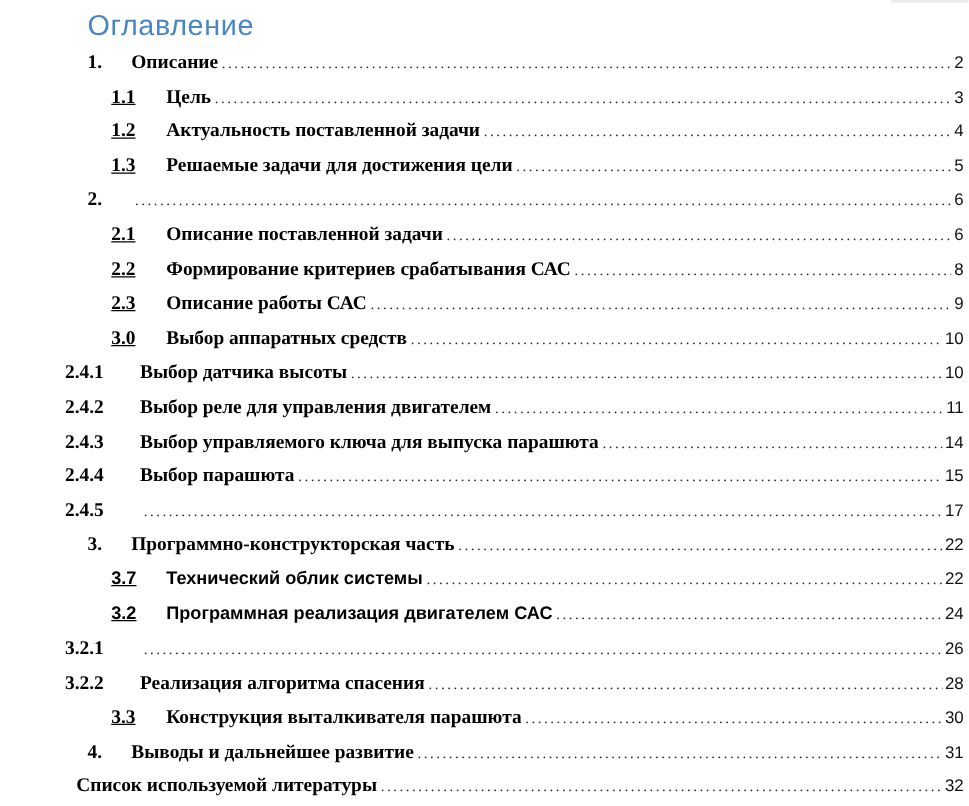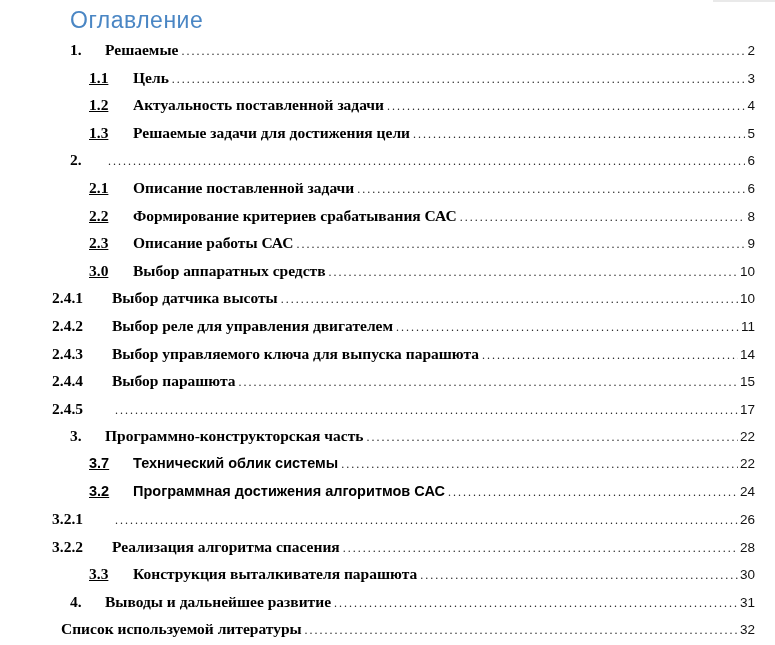--- a/index.html
+++ b/index.html
@@ -7,21 +7,21 @@
     padding: 0;
     background: #ffffff;
   }
   .page {
     position: relative;
     width: 775px;
     height: 645px;
     box-sizing: border-box;
     background: #ffffff;
     overflow: hidden;
-    padding: 5px 20px 0 0;
+    padding: 5px 4px 0 0;
   }
   .crop-artifact {
     position: absolute;
     top: 0;
     right: 0;
     width: 62px;
     height: 2px;
     background: #e9e9e9;
   }
   .toc-title {
@@ -77,21 +77,21 @@
 <body>
 
 <div class="page">
   <div class="crop-artifact"></div>
 
   <h1 class="toc-title" style="color: rgb(74, 134, 196);">Оглавление</h1>
 
   <div class="toc-list">
       <div class="toc-row lvl1">
     <span class="num">1.</span>
-    <span class="label">Решаемые</span>
+    <span class="label">Описание</span>
     <span class="leader">........................................................................................................................................................................................................</span>
     <span class="page-num">2</span>
   </div>
       <div class="toc-row lvl2">
     <span class="num">1.1</span>
     <span class="label">Цель</span>
     <span class="leader">........................................................................................................................................................................................................</span>
     <span class="page-num">3</span>
   </div>
       <div class="toc-row lvl2">
@@ -171,21 +171,21 @@
     <span class="page-num">22</span>
   </div>
       <div class="toc-row lvl2 sans">
     <span class="num">3.7</span>
     <span class="label">Технический облик системы</span>
     <span class="leader">........................................................................................................................................................................................................</span>
     <span class="page-num">22</span>
   </div>
       <div class="toc-row lvl2 sans">
     <span class="num">3.2</span>
-    <span class="label">Программная достижения алгоритмов САС</span>
+    <span class="label">Программная реализация двигателем САС</span>
     <span class="leader">........................................................................................................................................................................................................</span>
     <span class="page-num">24</span>
   </div>
       <div class="toc-row lvl3">
     <span class="num">3.2.1</span>
     <span class="leader">........................................................................................................................................................................................................</span>
     <span class="page-num">26</span>
   </div>
       <div class="toc-row lvl3">
     <span class="num">3.2.2</span>

